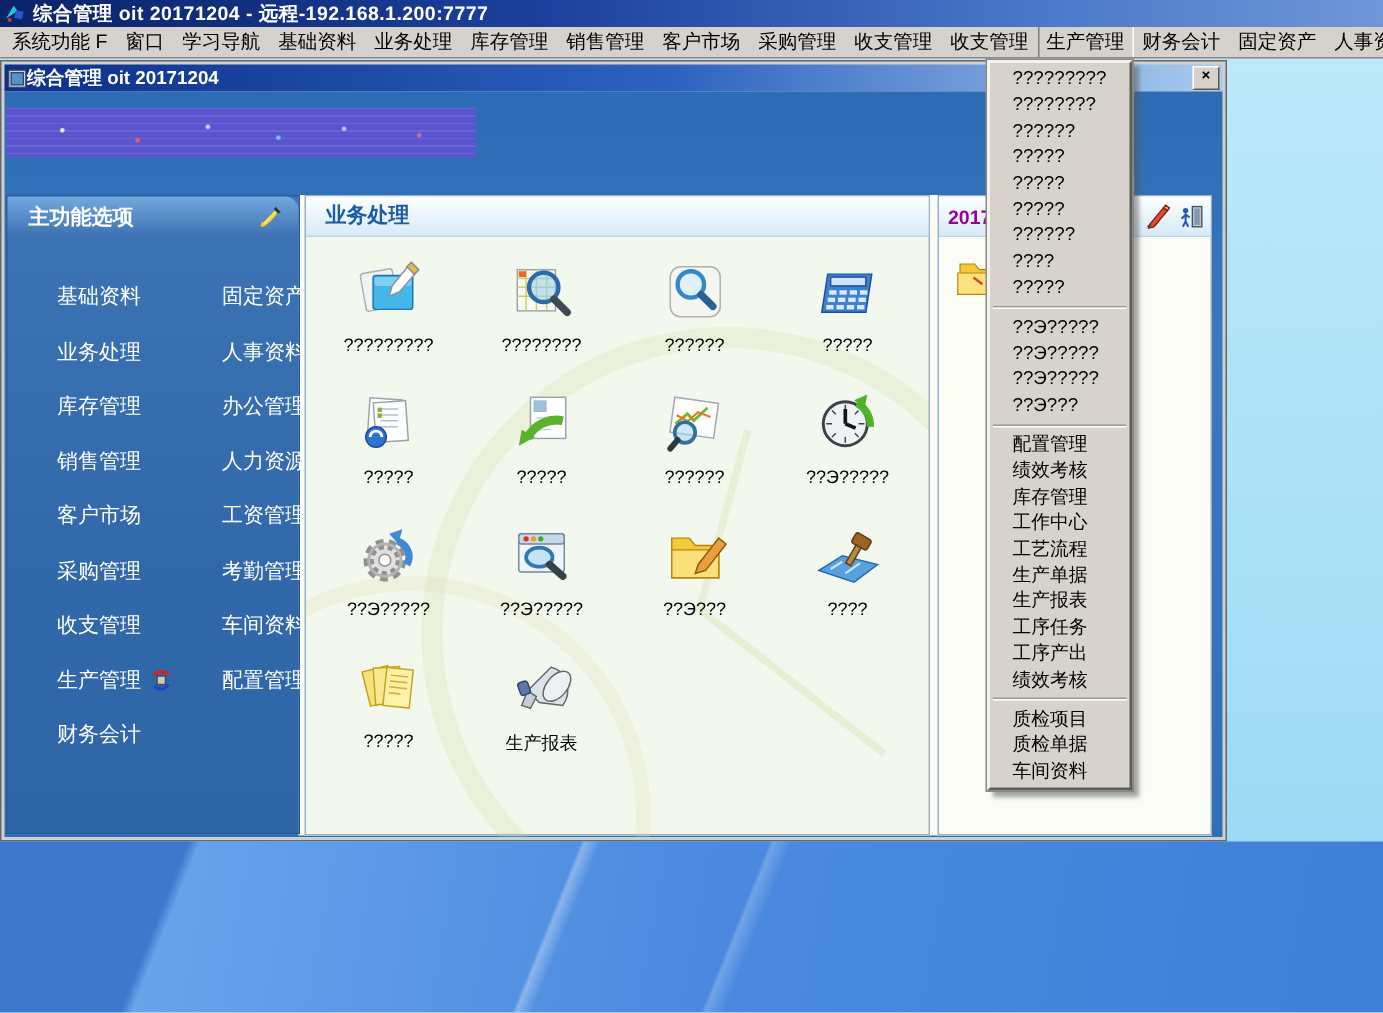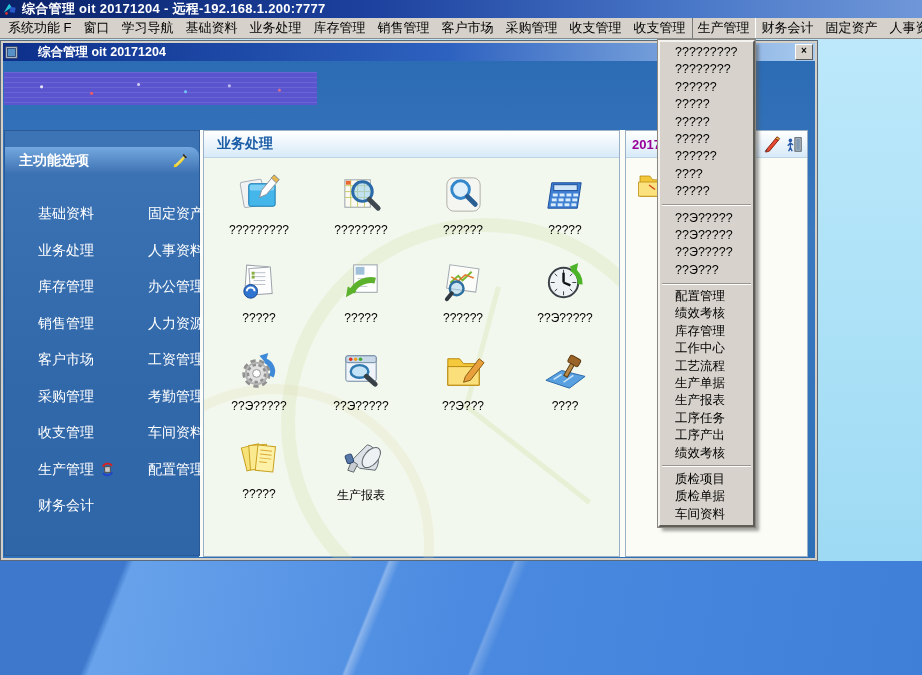--- a/index.html
+++ b/index.html
@@ -16,21 +16,21 @@
   .titlebar-text{color:#fff;font-weight:bold;font-size:13px;white-space:nowrap;letter-spacing:.3px}
   
   .menubar{position:absolute;top:18px;left:0;width:922px;height:21px;box-sizing:border-box;
     background:#d6d2cb;border-bottom:1px solid #8a8a8a;display:flex;align-items:center;
     padding-left:2px;overflow:hidden;}
   .menu-item{font-size:13px;color:#000;padding:1px 5px;border:1px solid transparent;white-space:nowrap;cursor:default}
   .menu-item.active{border-color:#7a7a7a #ffffff #ffffff #7a7a7a;background:#d6d2cb}
   
   .window{position:absolute;left:0;top:40px;width:818px;height:521px;box-sizing:border-box;
     background:#d4d0c8;border:1px solid #5a6a7a;padding:2px;}
-  .win-titlebar{height:18px;display:flex;align-items:center;gap:20px;padding:0 2px;
+  .win-titlebar{height:18px;display:flex;align-items:center;gap:0;padding:0 2px;
     background:linear-gradient(90deg,#0c2f8a,#2e62c0 55%,#a8cbee);}
   .win-title{color:#fff;font-weight:bold;font-size:12.5px;white-space:nowrap;flex:1}
   .win-close{width:16px;height:14px;background:#d6d2cb;border:1px solid;border-color:#fff #5a5a5a #5a5a5a #fff;
     font-size:10px;line-height:12px;text-align:center;font-weight:bold;color:#000;cursor:default}
   .win-body{position:relative;height:497px;overflow:hidden;
     background:linear-gradient(#2c6cb4,#3a78c0 35%,#2e70b8);}
   
   .glitch-banner{position:absolute;left:1px;top:11px;width:313px;height:33px;background:#5a54cf;
     background-image:
       radial-gradient(circle at 12% 45%, rgba(255,255,255,.85) 0 1px, transparent 2px),
@@ -39,21 +39,21 @@
       radial-gradient(circle at 58% 60%, rgba(120,220,255,.8) 0 1px, transparent 2px),
       radial-gradient(circle at 72% 42%, rgba(255,255,255,.6) 0 1px, transparent 2px),
       radial-gradient(circle at 88% 55%, rgba(255,120,120,.7) 0 1px, transparent 2px),
       repeating-linear-gradient(180deg, rgba(255,255,255,.10) 0 1px, transparent 1px 5px);}
   
   .panel-backing{position:absolute;left:196px;top:69px;width:609px;height:427px;background:#fbfcf7;}
   
   .sidebar{position:absolute;left:1px;top:69px;width:196px;height:426px;box-sizing:border-box;
     background:linear-gradient(#3d74b6,#3168aa 60%,#2f66a8);border:1px solid #2a5a96;}
   .sb-header{height:27px;background:linear-gradient(#74a8df,#3c71b2);border-top-right-radius:9px;
-    display:flex;align-items:center;padding:0 10px 0 14px;margin-top:16px;}
+    display:flex;align-items:center;padding:0 10px 0 14px;}
   .sb-title{color:#fff;font-weight:bold;font-size:14px;flex:1}
   .sb-body{padding-top:22px;}
   .sb-row{display:grid;grid-template-columns:110px 1fr;height:36.5px;align-items:center;padding-left:33px;}
   .sb-cell{color:#fff;font-size:14px;display:flex;align-items:center;gap:6px;white-space:nowrap;cursor:default}
   
   .main-panel{position:absolute;left:200px;top:69px;width:417px;height:427px;box-sizing:border-box;
     background:#f3f8ee;border:1px solid #9ab0c4;}
   .panel-header{height:26px;background:linear-gradient(#ffffff,#d7eaf8);display:flex;align-items:center;
     border-bottom:1px solid #bdd4e6;}
   .main-title{color:#1a5ca6;font-weight:bold;font-size:14px;padding-left:13px;}

